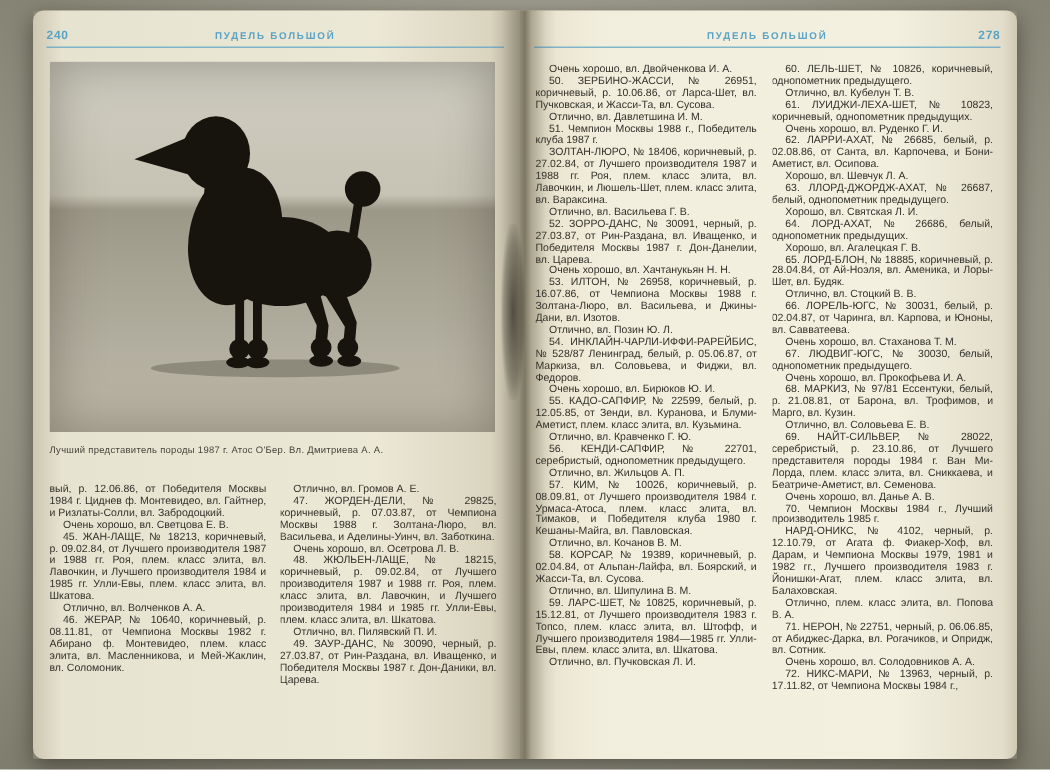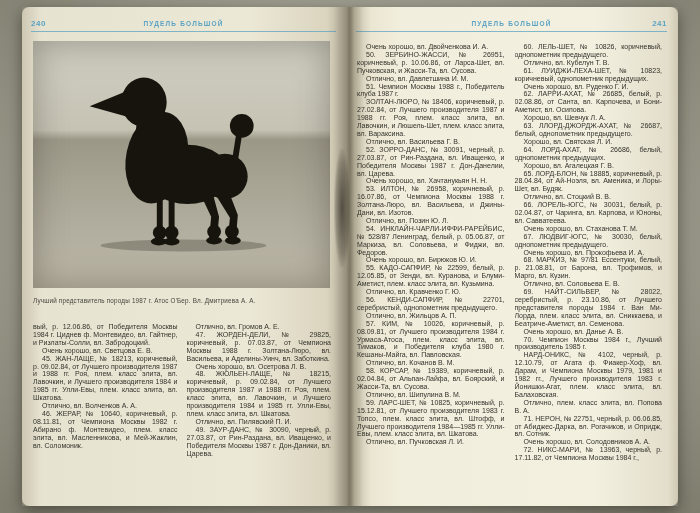--- a/index.html
+++ b/index.html
@@ -127,21 +127,21 @@
             <p class="para">49. ЗАУР-ДАНС, № 30090, черный, р. 27.03.87, от Рин-Раздана, вл. Иващенко, и Победителя Москвы 1987 г. Дон-Даники, вл. Царева.</p>
           </div>
       </div>
     </div>
 
     <div class="page page-right">
       <div class="head">
         <div class="head-row">
           <span class="pgnum" style="visibility:hidden">241</span>
           <span class="rhead">ПУДЕЛЬ БОЛЬШОЙ</span>
-          <span class="pgnum">241</span>
+          <span class="pgnum">278</span>
         </div>
         <hr class="rule">
       </div>
 
       <div class="cols cols-right">
         <div class="col">
             <p class="para">Очень хорошо, вл. Двойченкова И. А.</p>
             <p class="para">50. ЗЕРБИНО-ЖАССИ, № 26951, коричневый, р. 10.06.86, от Ларса-Шет, вл. Пучковская, и Жасси-Та, вл. Сусова.</p>
             <p class="para">Отлично, вл. Давлетшина И. М.</p>
             <p class="para">51. Чемпион Москвы 1988 г., Победитель клуба 1987 г.</p>

